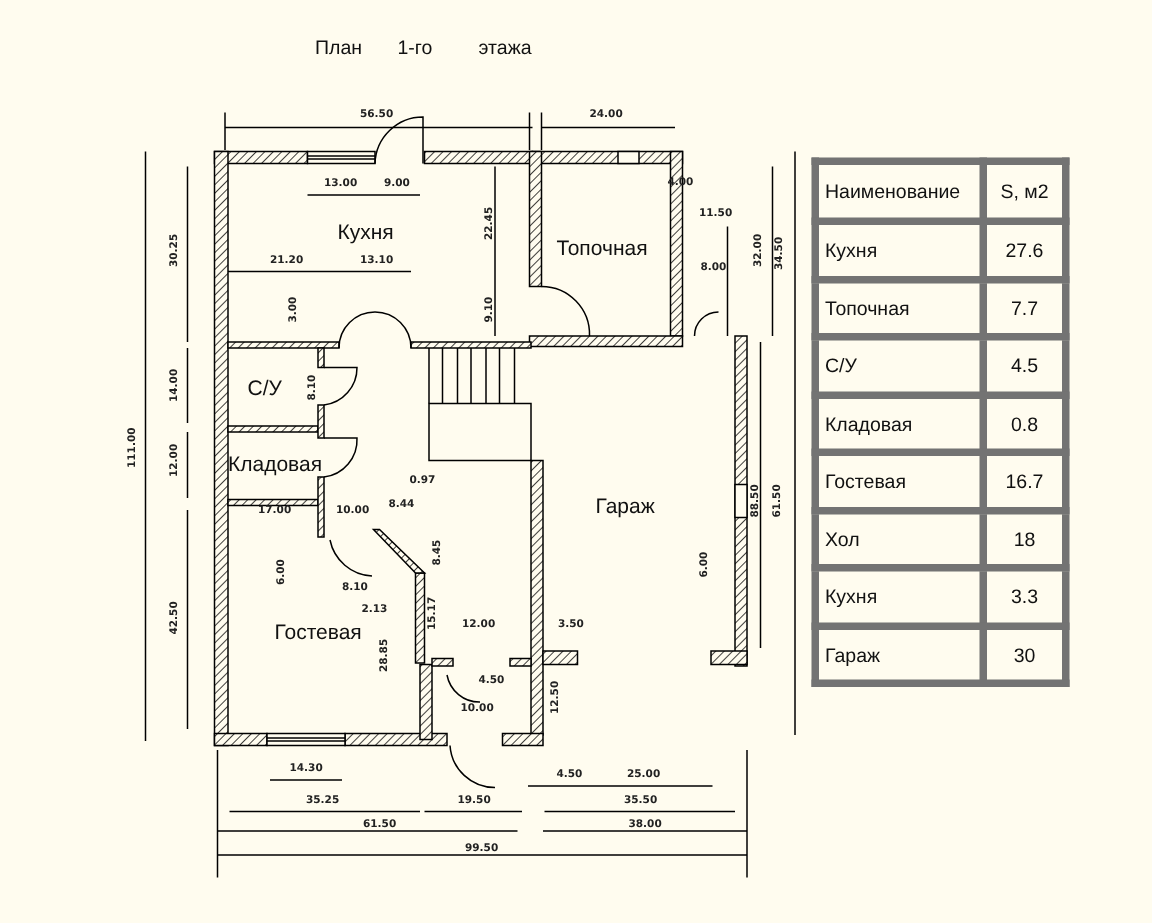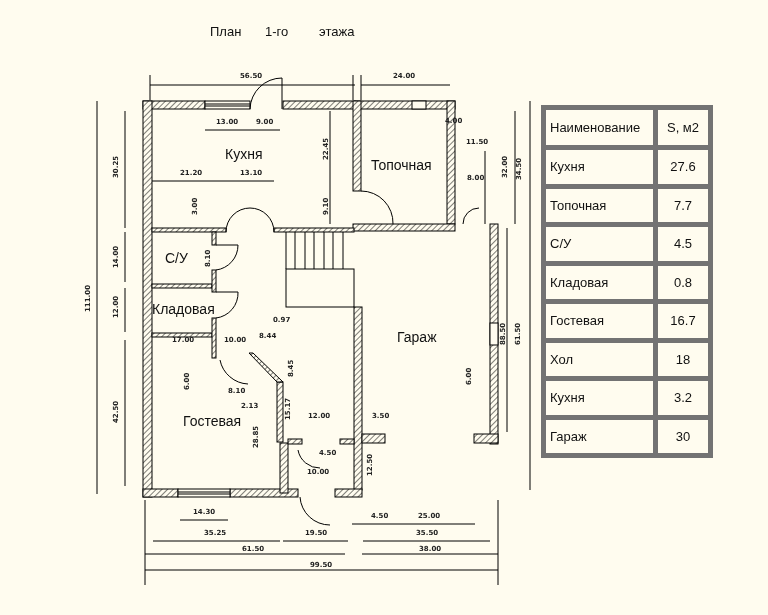--- a/index.html
+++ b/index.html
@@ -217,20 +217,20 @@
   <tr>
         <td class="name">Гостевая</td>
         <td class="val">16.7</td>
       </tr>
   <tr>
         <td class="name">Хол</td>
         <td class="val">18</td>
       </tr>
   <tr>
         <td class="name">Кухня</td>
-        <td class="val">3.2</td>
+        <td class="val">3.3</td>
       </tr>
   <tr>
         <td class="name">Гараж</td>
         <td class="val">30</td>
       </tr>
 </tbody>
   </table>
 
 </body></html>

